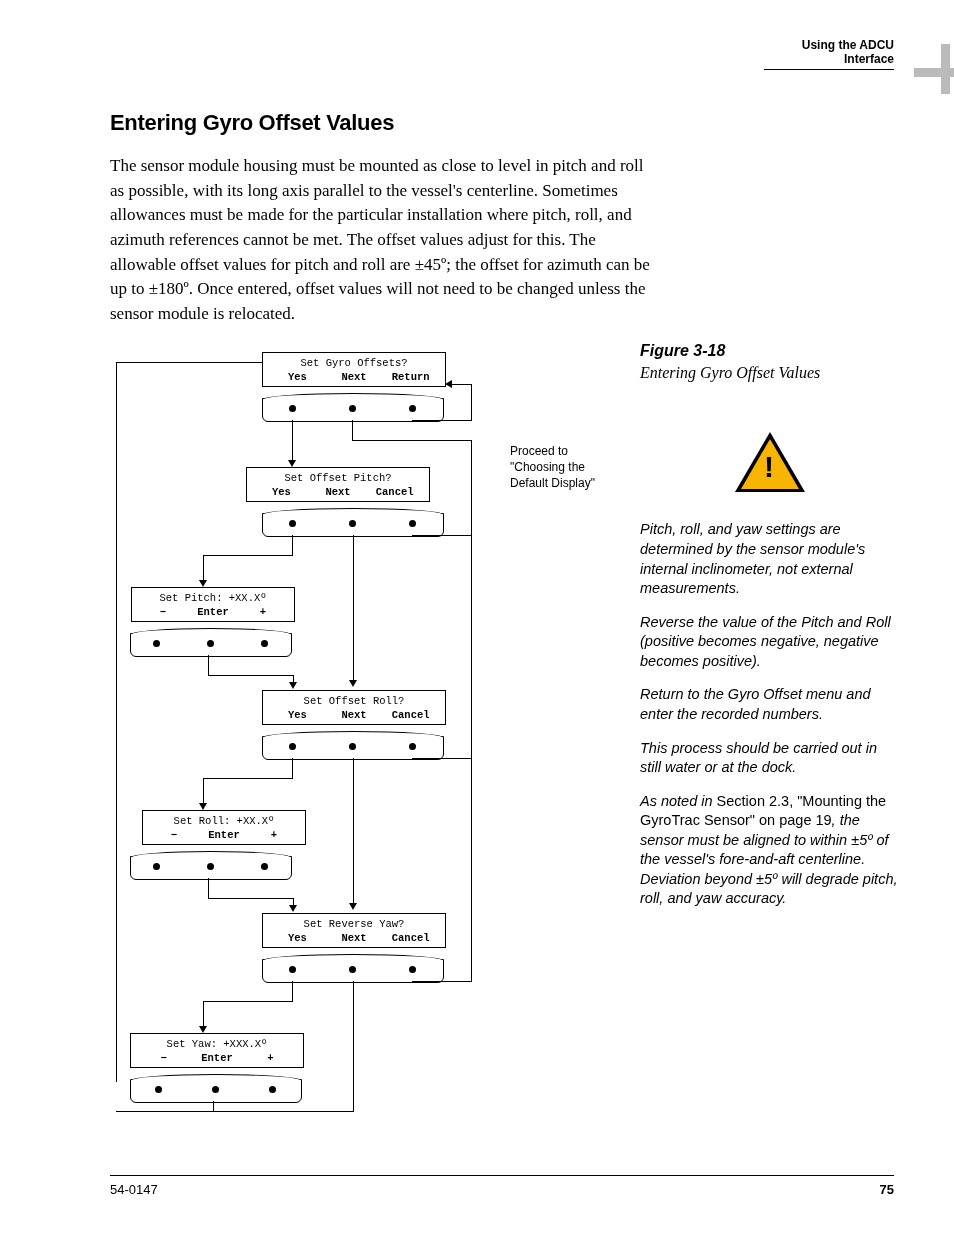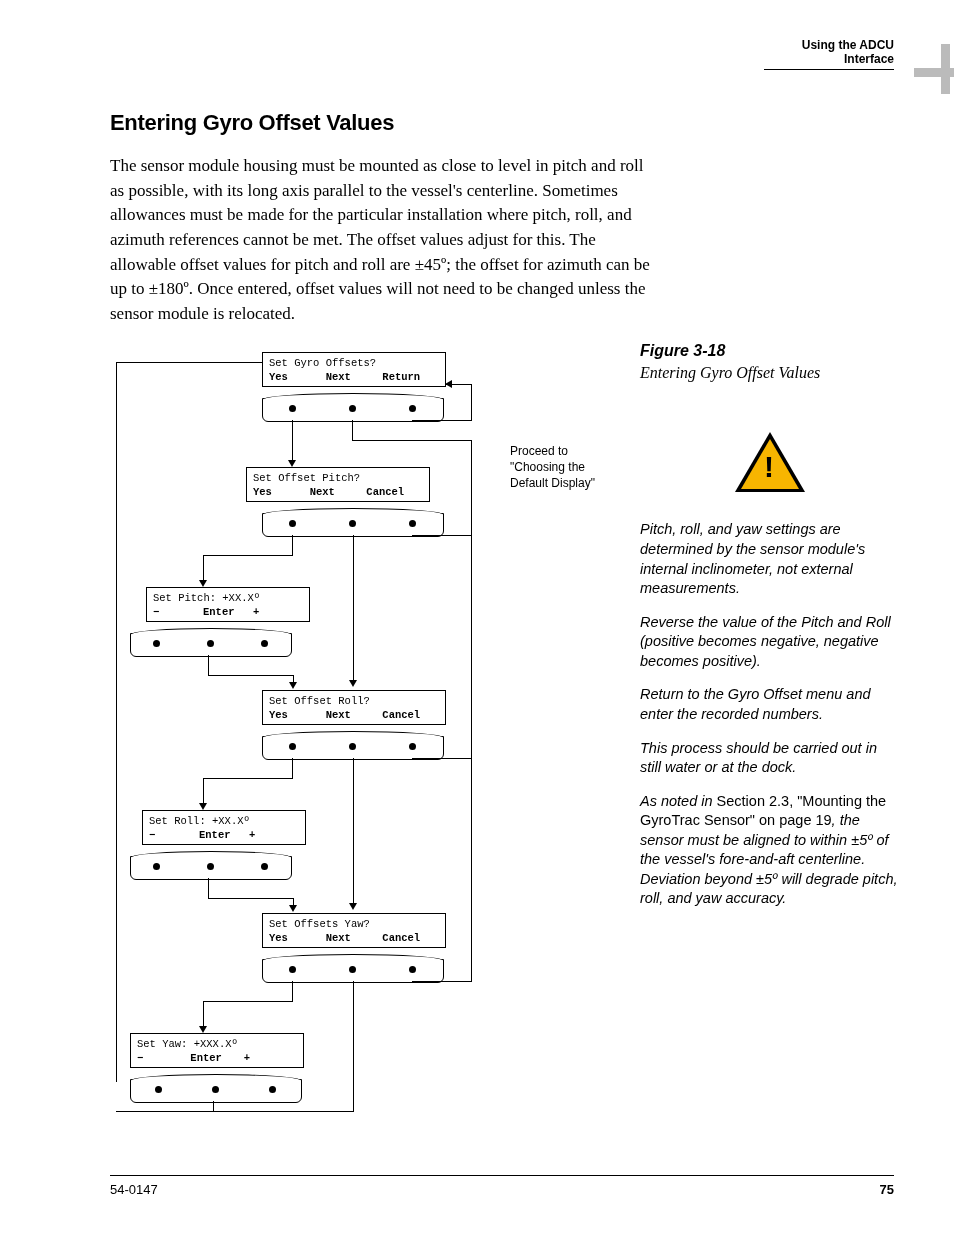--- a/index.html
+++ b/index.html
@@ -115,20 +115,21 @@
   .flow {
     font-family: 'Courier New', monospace;
     font-size: 10.5px;
     position: relative;
     height: 820px;
   }
   .box {
     position: absolute;
     border: 1px solid #000;
     background: #fff;
+    text-align: center;
     padding: 4px 6px 3px 6px;
   }
   .box .title { display: block; margin-bottom: 2px; }
   .box .row3 { display: flex; justify-content: space-between; font-weight: bold; }
   .box .row3 span { flex: 1; }
   .panel {
     position: absolute;
     border: 1px solid #000;
     border-radius: 0 0 6px 6px;
     background: #fff;
@@ -248,21 +249,21 @@
         <div class="arrow-line" style="left:361px; top:98px; width:1px; height:96px;"></div>
 
         <div class="arrow-line" style="left:182px; top:193px; width:1px; height:20px;"></div>
         <div class="arrow-line" style="left:93px; top:213px; width:90px; height:1px;"></div>
         <div class="arrow-line" style="left:93px; top:213px; width:1px; height:27px;"></div>
         <div class="arrow-head-down" style="left:89px; top:238px;"></div>
 
         <div class="arrow-line" style="left:243px; top:193px; width:1px; height:147px;"></div>
         <div class="arrow-head-down" style="left:239px; top:338px;"></div>
 
-        <div class="box" style="left:36px; top:245px; width:150px;">
+        <div class="box" style="left:21px; top:245px; width:150px;">
           <span class="title">Set Pitch: +XX.Xº</span>
           <div class="row3">
               <span>−</span>
               <span>Enter</span>
               <span>+</span>
             </div>
         </div>
         <div class="panel" style="left:20px; top:291px; width:160px;">
           <div class="dot" style="left:22px"></div>
             <div class="dot" style="left:76px"></div>
@@ -312,21 +313,21 @@
             <div class="dot" style="left:76px"></div>
             <div class="dot" style="left:130px"></div>
         </div>
 
         <div class="arrow-line" style="left:98px; top:536px; width:1px; height:20px;"></div>
         <div class="arrow-line" style="left:98px; top:556px; width:85px; height:1px;"></div>
         <div class="arrow-line" style="left:183px; top:556px; width:1px; height:10px;"></div>
         <div class="arrow-head-down" style="left:179px; top:563px;"></div>
 
         <div class="box" style="left:152px; top:571px; width:170px;">
-          <span class="title">Set Offsets Yaw?</span>
+          <span class="title">Set Reverse Yaw?</span>
           <div class="row3">
               <span>Yes</span>
               <span>Next</span>
               <span>Cancel</span>
             </div>
         </div>
         <div class="panel" style="left:152px; top:617px; width:180px;">
           <div class="dot" style="left:26px"></div>
             <div class="dot" style="left:86px"></div>
             <div class="dot" style="left:146px"></div>

